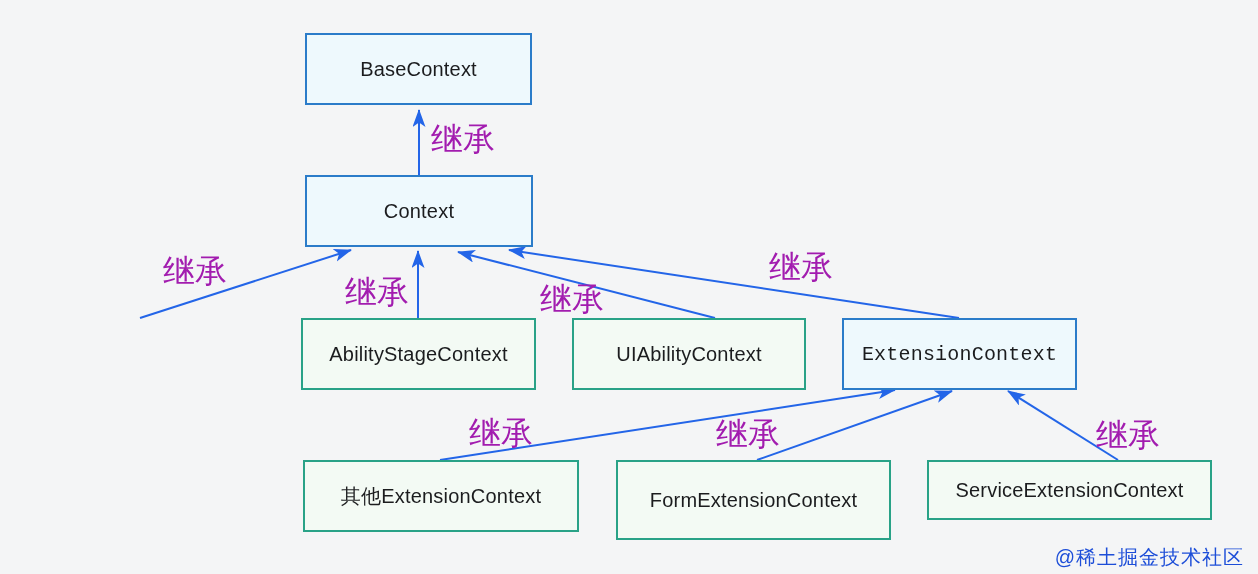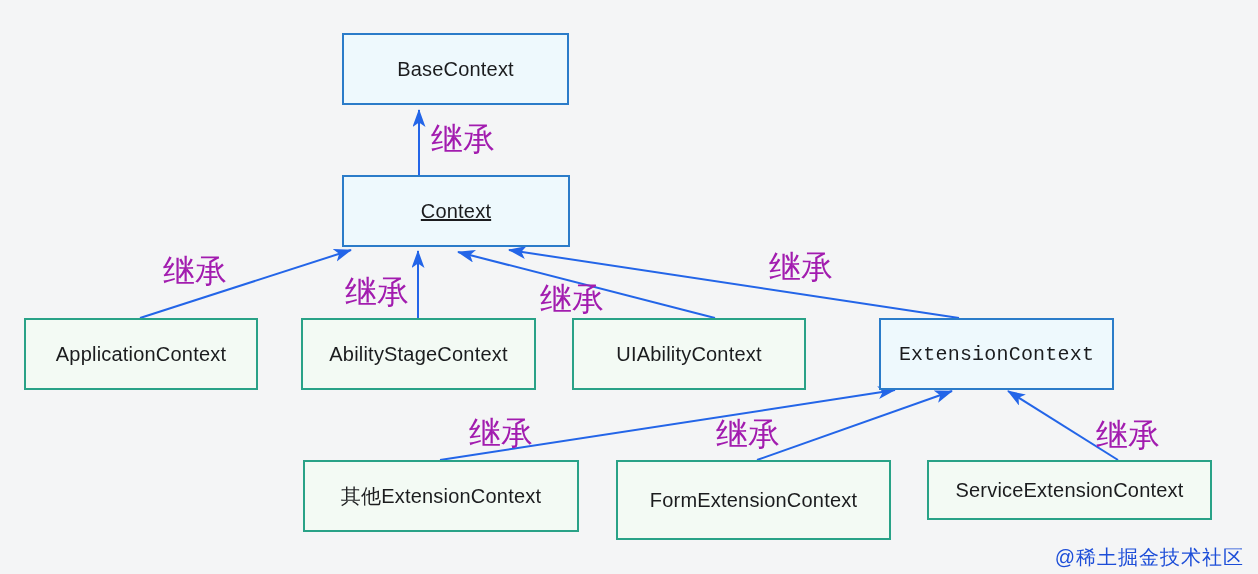--- a/index.html
+++ b/index.html
@@ -28,21 +28,20 @@
     box-sizing:border-box;
     border:2px solid;
     font-size:20px;
     color:#1b1c1e;
     letter-spacing:0.2px;
     white-space:nowrap;
   }
   .node.blue{
     border-color:#2b7cc9;
     background:#eef9fd;
-    margin-left:37px;
   }
   .node.green{
     border-color:#29a287;
     background:#f3faf4;
   }
   .edge-label{
     position:absolute;
     transform:translate(-50%,-50%);
     font-size:32px;
     color:#a21caf;
@@ -51,21 +50,21 @@
   .watermark{
     position:absolute;
     right:14px;
     bottom:3px;
     font-size:20px;
     color:#1d4ed8;
     letter-spacing:1px;
   }
   
   #n-base{left:305px;top:33px;width:227px;height:72px;}
-  #n-context{left:305px;top:175px;width:228px;height:72px;text-decoration:underline;}
+  #n-context{left:305px;top:175px;width:228px;height:72px;}
   #n-application{left:24px;top:318px;width:234px;height:72px;}
   #n-abilitystage{left:301px;top:318px;width:235px;height:72px;}
   #n-uiability{left:572px;top:318px;width:234px;height:72px;}
   #n-extension{left:842px;top:318px;width:235px;height:72px;font-family:Liberation Mono, monospace;}
   #n-otherext{left:303px;top:460px;width:276px;height:72px;}
   #n-formext{left:616px;top:460px;width:275px;height:80px;}
   #n-serviceext{left:927px;top:460px;width:285px;height:60px;}
   
   #el-0{left:463px;top:140px;}
   #el-1{left:195px;top:272px;}
@@ -92,21 +91,20 @@
     <line x1="418" y1="318" x2="418" y2="251" stroke="#2365e8" stroke-width="2" marker-end="url(#ah)"></line>
     <line x1="715" y1="318" x2="458" y2="252" stroke="#2365e8" stroke-width="2" marker-end="url(#ah)"></line>
     <line x1="959" y1="318" x2="509" y2="250" stroke="#2365e8" stroke-width="2" marker-end="url(#ah)"></line>
     <line x1="440" y1="460" x2="895" y2="390" stroke="#2365e8" stroke-width="2" marker-end="url(#ah)"></line>
     <line x1="757" y1="460" x2="952" y2="391" stroke="#2365e8" stroke-width="2" marker-end="url(#ah)"></line>
     <line x1="1118" y1="460" x2="1008" y2="391" stroke="#2365e8" stroke-width="2" marker-end="url(#ah)"></line>
   </svg>
 
   <div id="n-base" class="node blue">BaseContext</div>
   <div id="n-context" class="node blue">Context</div>
-  <div id="n-application" class="node green">ApplicationContext</div>
   <div id="n-abilitystage" class="node green">AbilityStageContext</div>
   <div id="n-uiability" class="node green">UIAbilityContext</div>
   <div id="n-extension" class="node blue">ExtensionContext</div>
   <div id="n-otherext" class="node green">其他ExtensionContext</div>
   <div id="n-formext" class="node green">FormExtensionContext</div>
   <div id="n-serviceext" class="node green">ServiceExtensionContext</div>
 
   <span id="el-0" class="edge-label">继承</span>
   <span id="el-1" class="edge-label">继承</span>
   <span id="el-2" class="edge-label">继承</span>

